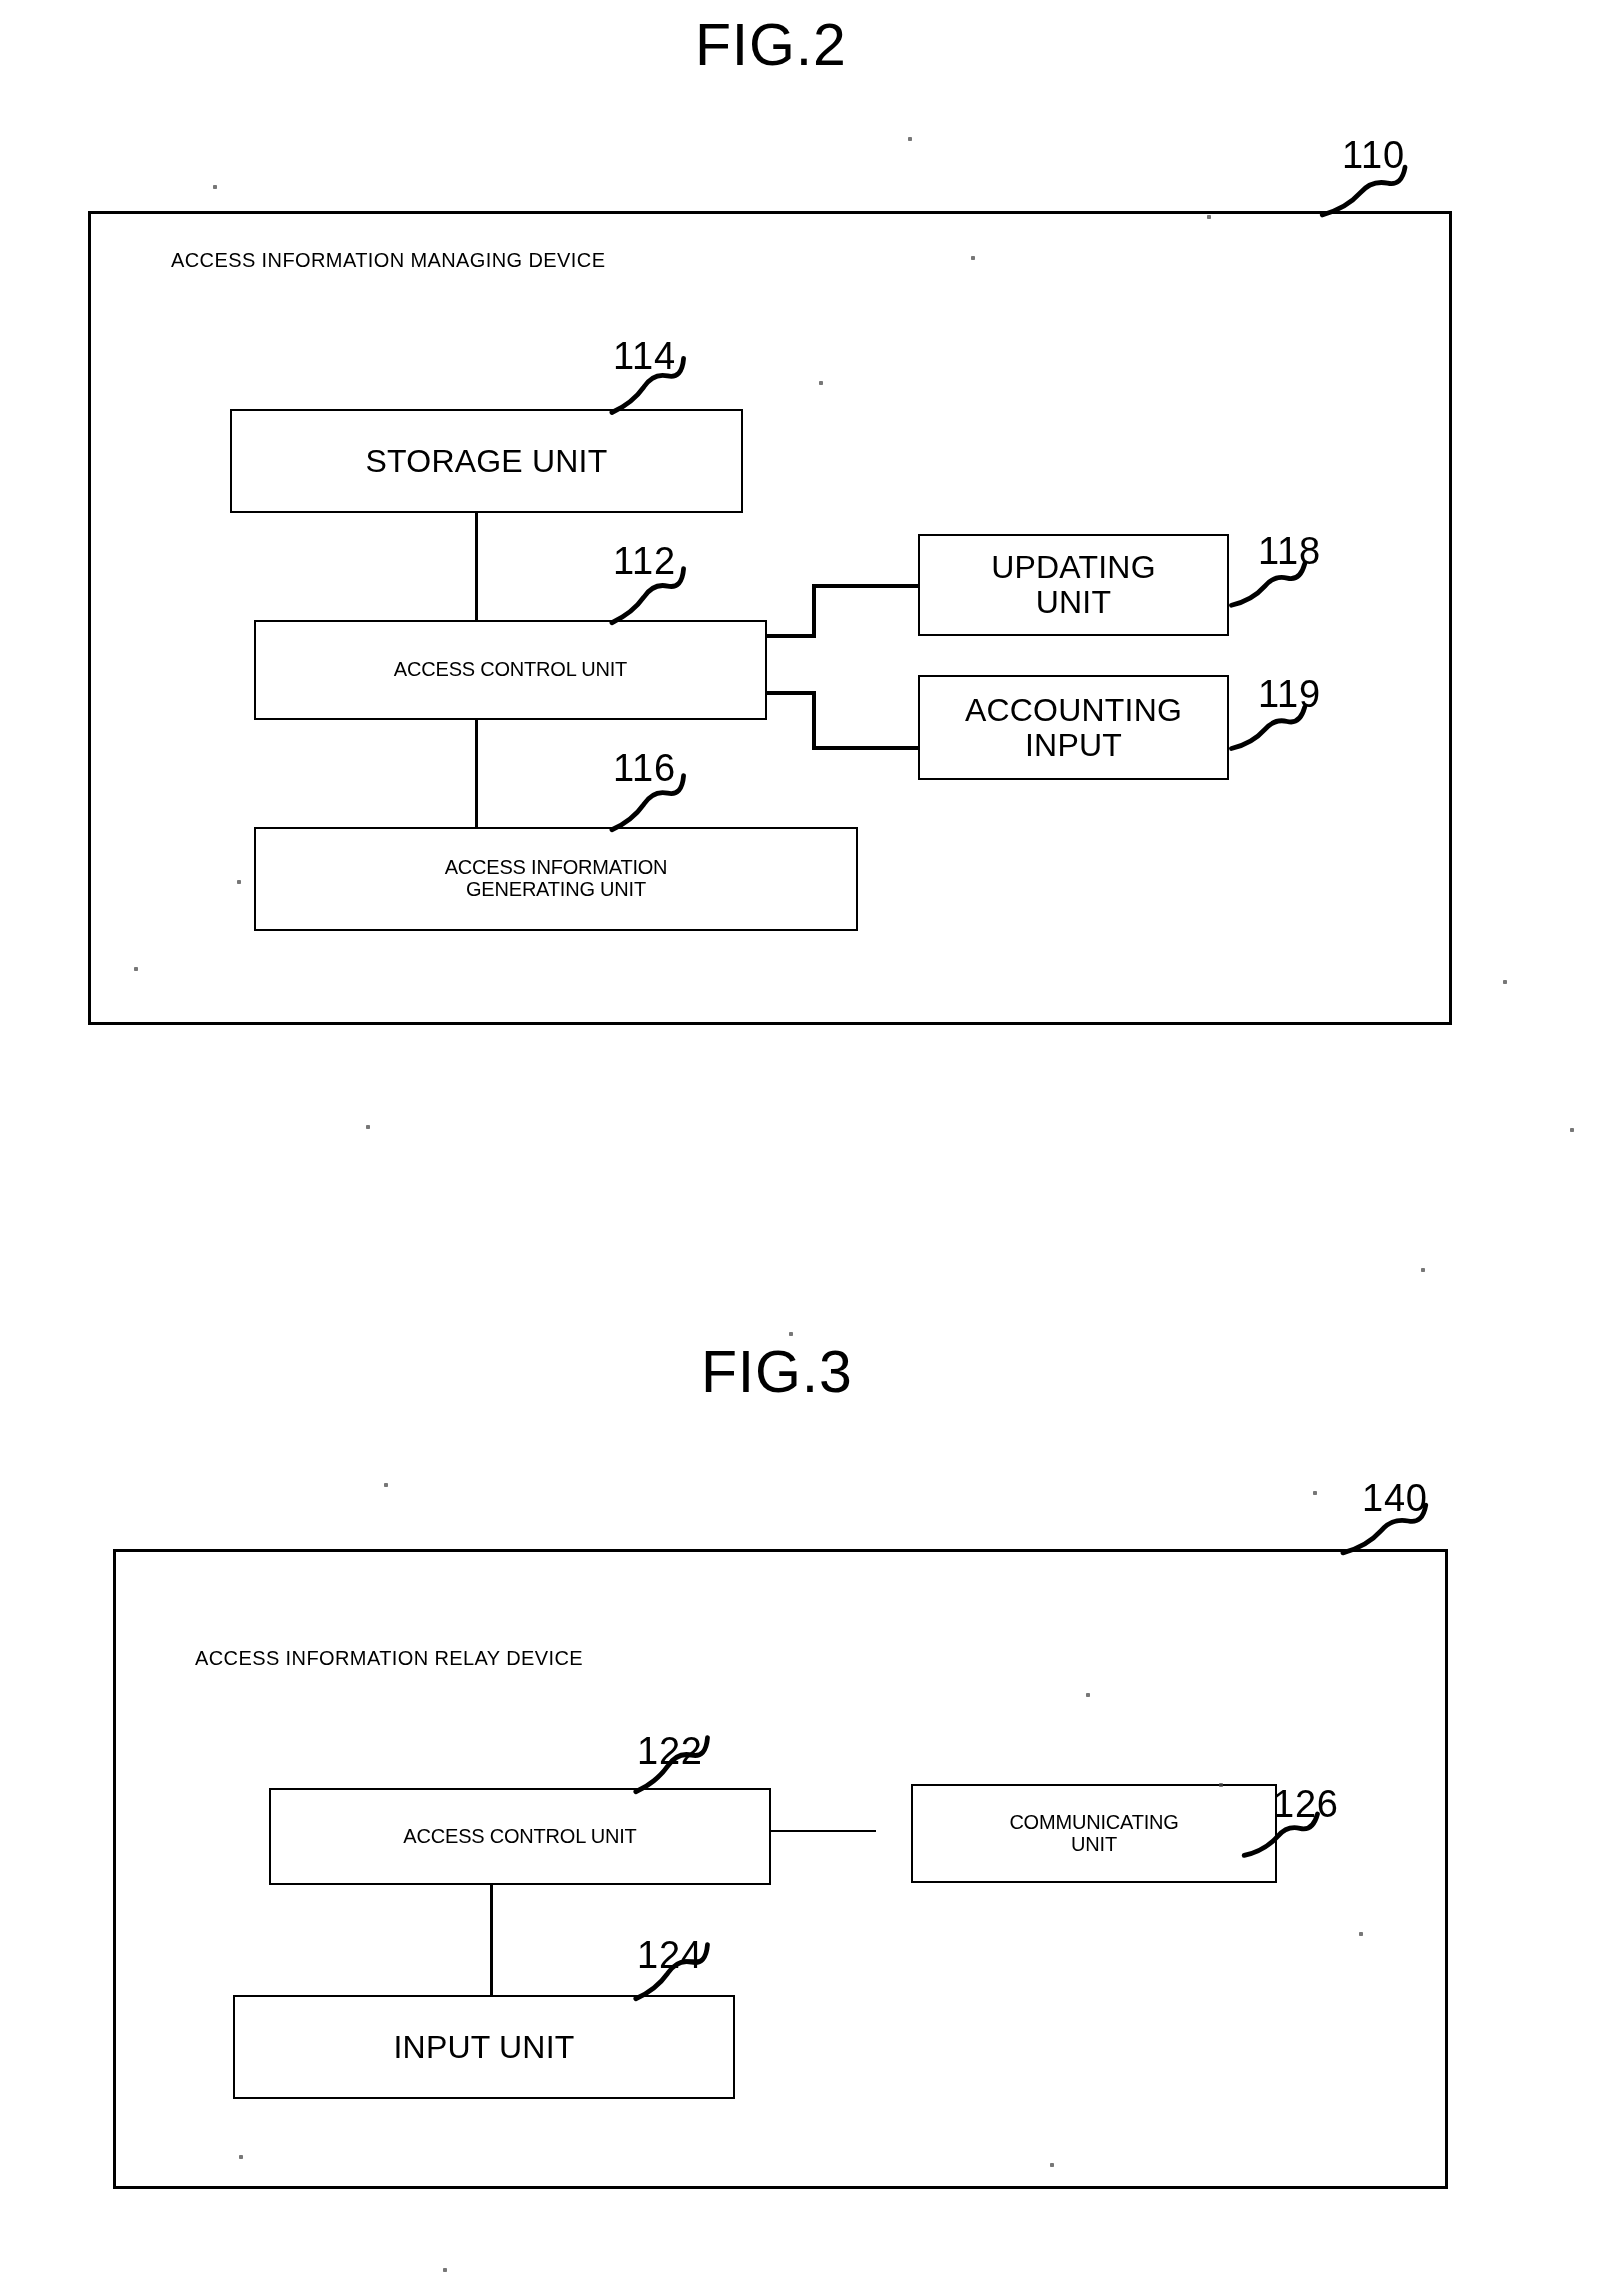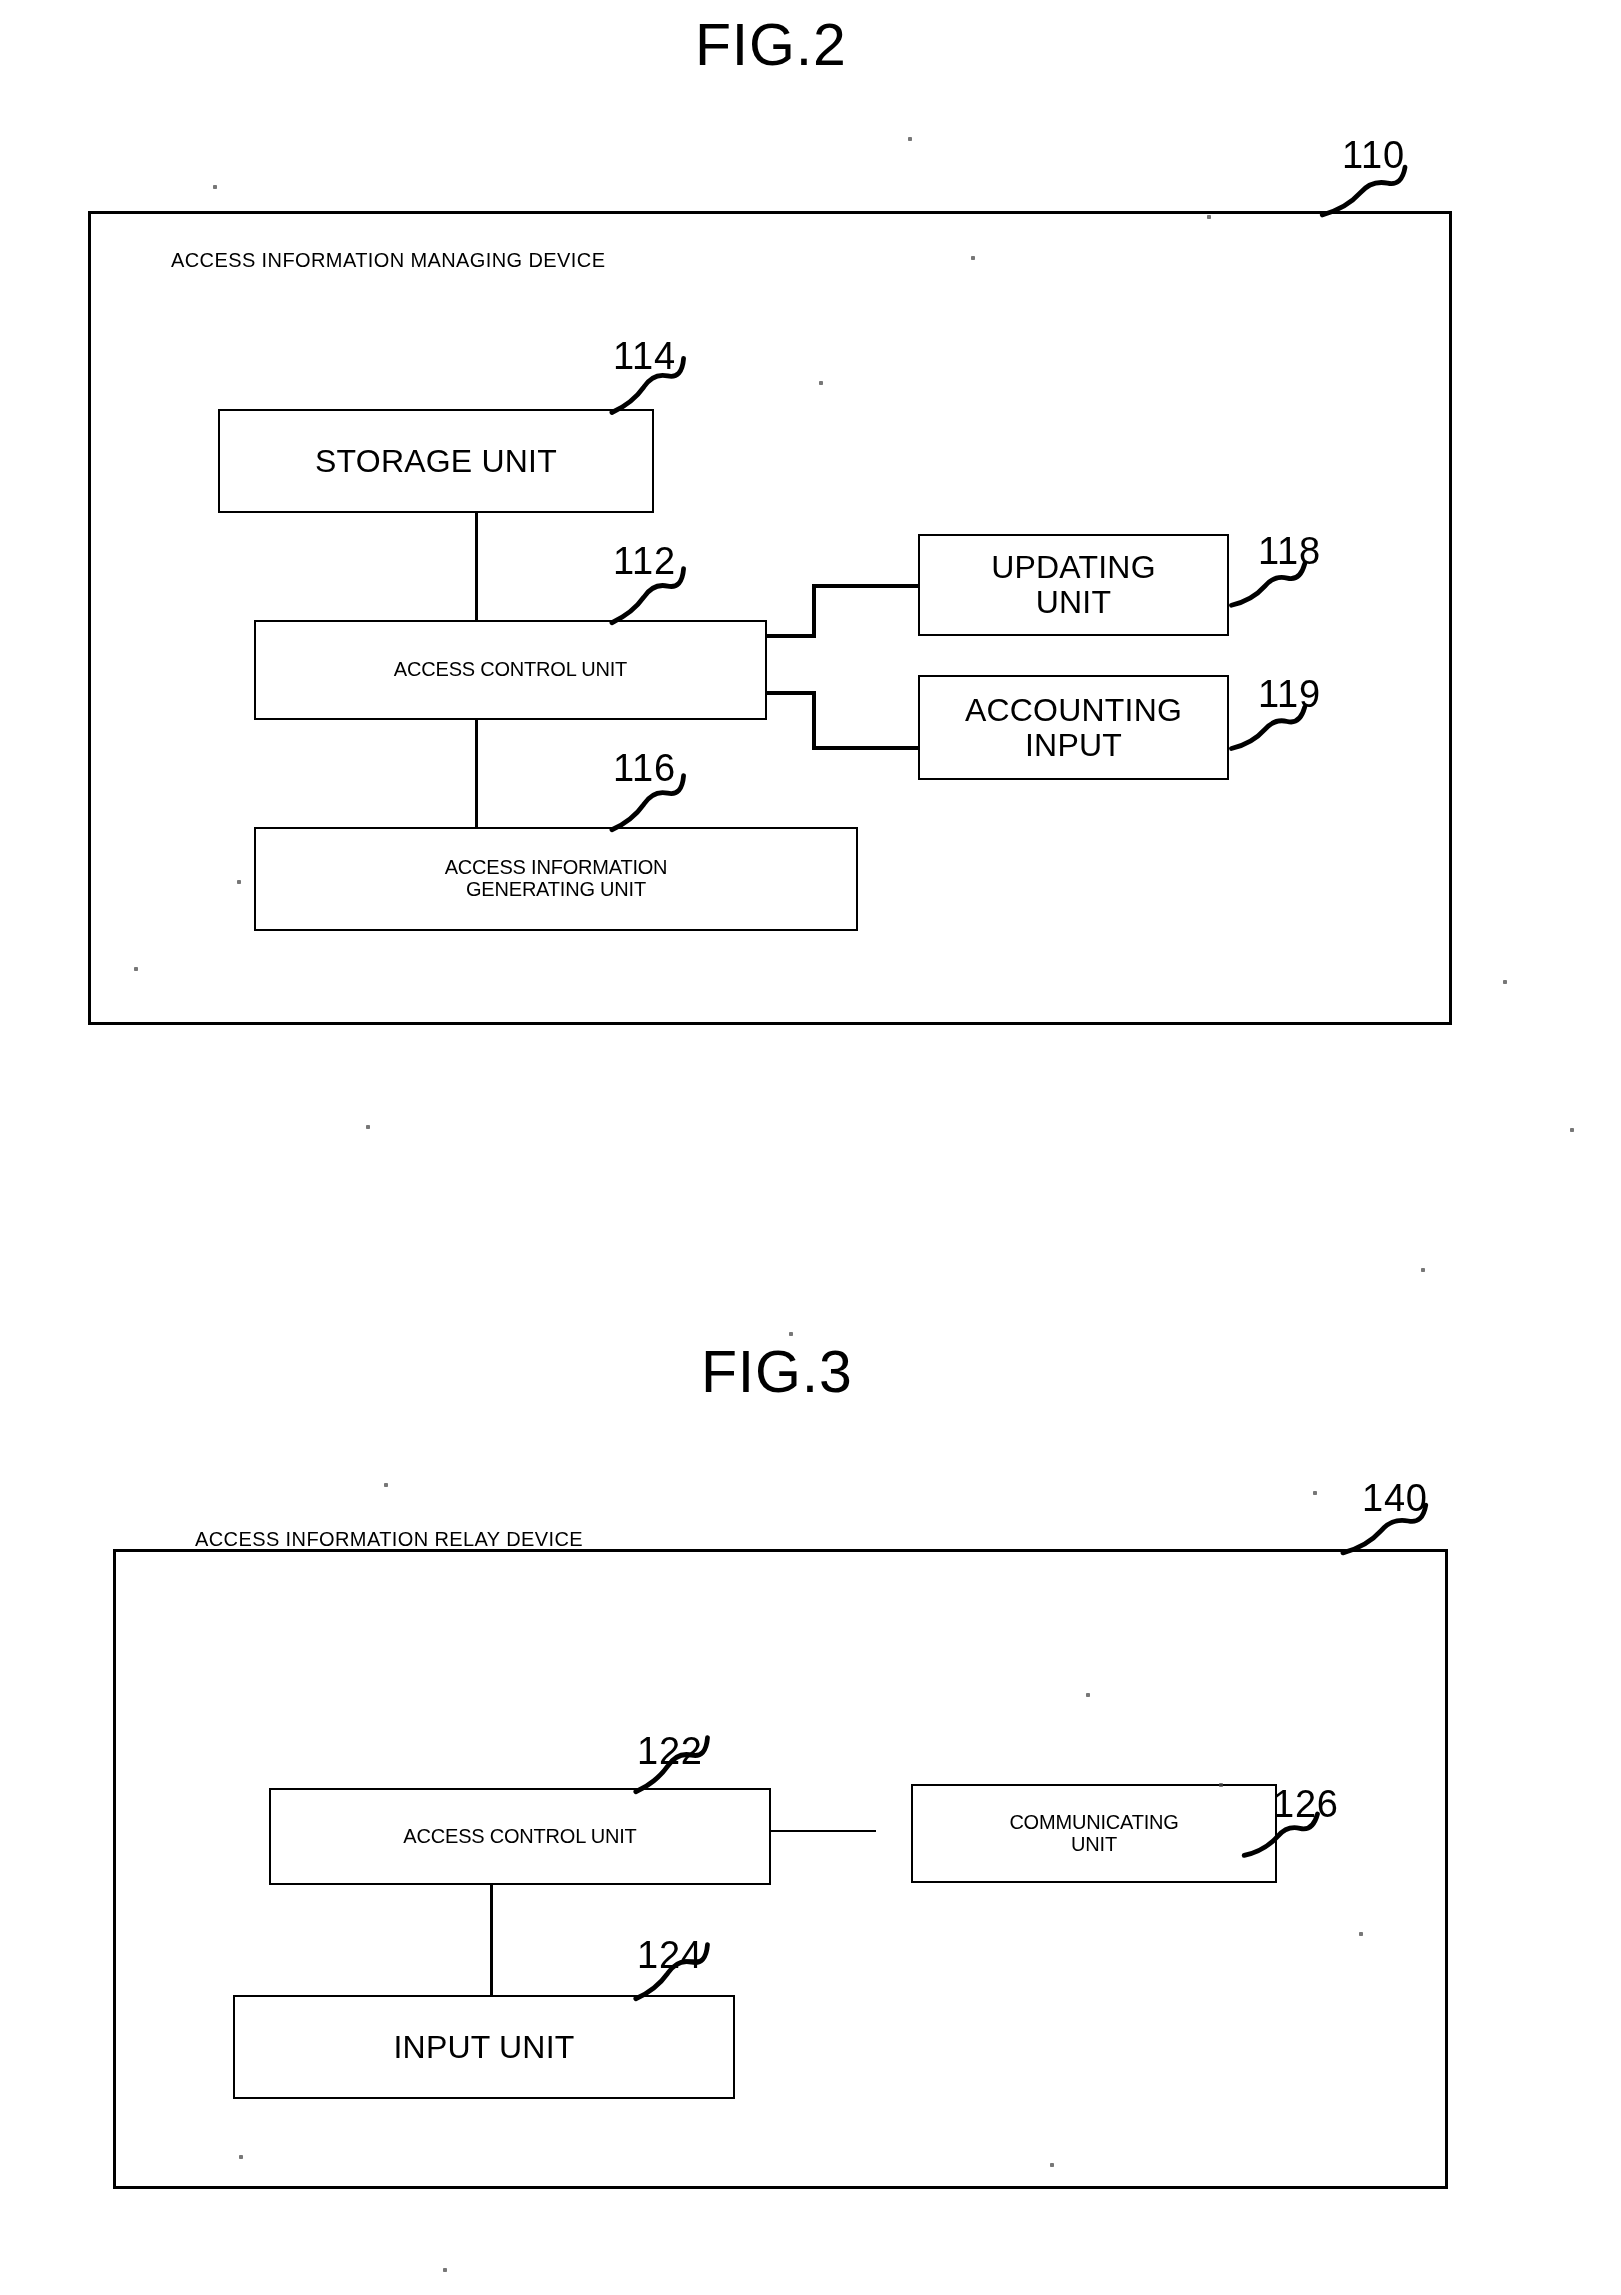--- a/index.html
+++ b/index.html
@@ -126,21 +126,21 @@
   <div class="conn-v" style="left:475px; top:717px; width:3.2px; height:115px;"></div>
 
   <div class="conn-h thick" style="left:721px; top:634px; width:94px;"></div>
   <div class="conn-v thick" style="left:812px; top:584px; width:4px; height:54px;"></div>
   <div class="conn-h thick" style="left:812px; top:584px; width:109px;"></div>
 
   <div class="conn-h thick" style="left:721px; top:691px; width:94px;"></div>
   <div class="conn-v thick" style="left:812px; top:691px; width:4px; height:57px;"></div>
   <div class="conn-h thick" style="left:812px; top:746px; width:109px;"></div>
 
-  <div class="unit-box" style="left:218px; top:409px; width:436px; height:104px;">
+  <div class="unit-box" style="left:230px; top:409px; width:513px; height:104px;">
     <span class="label">STORAGE UNIT</span>
   </div>
   <div class="ref-num" style="left:613px; top:335px;">114</div>
 
   <div class="unit-box tight" style="left:218px; top:620px; width:513px; height:100px;">
     <span class="label">ACCESS CONTROL UNIT</span>
   </div>
   <div class="ref-num" style="left:613px; top:540px;">112</div>
 
   <div class="unit-box tight" style="left:218px; top:827px; width:604px; height:104px;">
@@ -160,21 +160,21 @@
 INPUT</span>
   </div>
   <div class="ref-num" style="left:1258px; top:673px;">119</div>
 
   <div class="fig-title" style="left:701px; top:1338px;">FIG.3</div>
 
   <div class="ref-num" style="left:1362px; top:1477px;">140</div>
 
   <div class="device-frame" style="left:113px; top:1549px; width:1335px; height:640px;"></div>
 
-  <div class="device-heading" style="left:195px; top:1528px;">ACCESS INFORMATION RELAY DEVICE</div>
+  <div class="device-heading" style="left:195px; top:1647px;">ACCESS INFORMATION RELAY DEVICE</div>
 
   <div class="conn-h" style="left:733px; top:1830px; width:143px;"></div>
   <div class="conn-v" style="left:490px; top:1876px; width:3.2px; height:121px;"></div>
 
   <div class="unit-box tight" style="left:233px; top:1788px; width:502px; height:97px;">
     <span class="label">ACCESS CONTROL UNIT</span>
   </div>
   <div class="ref-num" style="left:637px; top:1730px;">122</div>
 
   <div class="unit-box" style="left:233px; top:1995px; width:502px; height:104px;">

